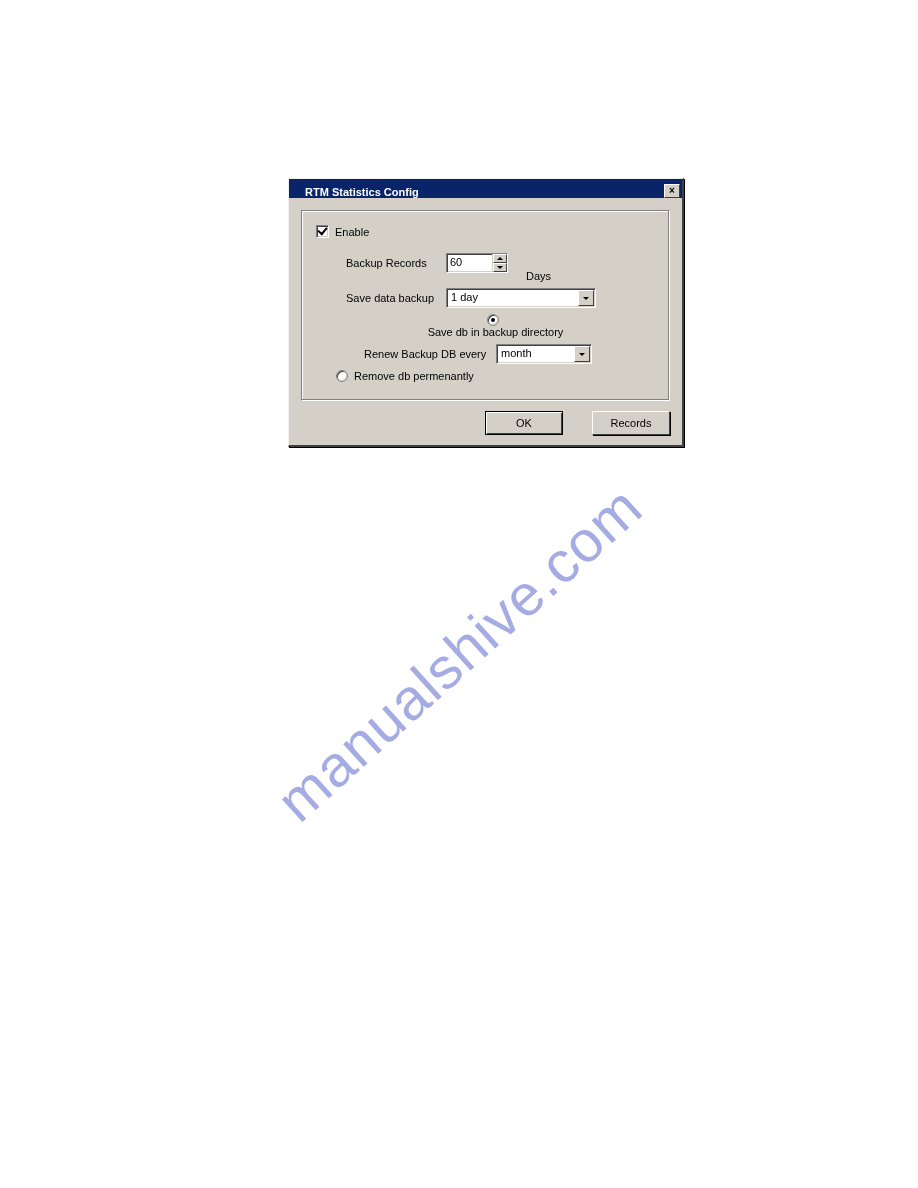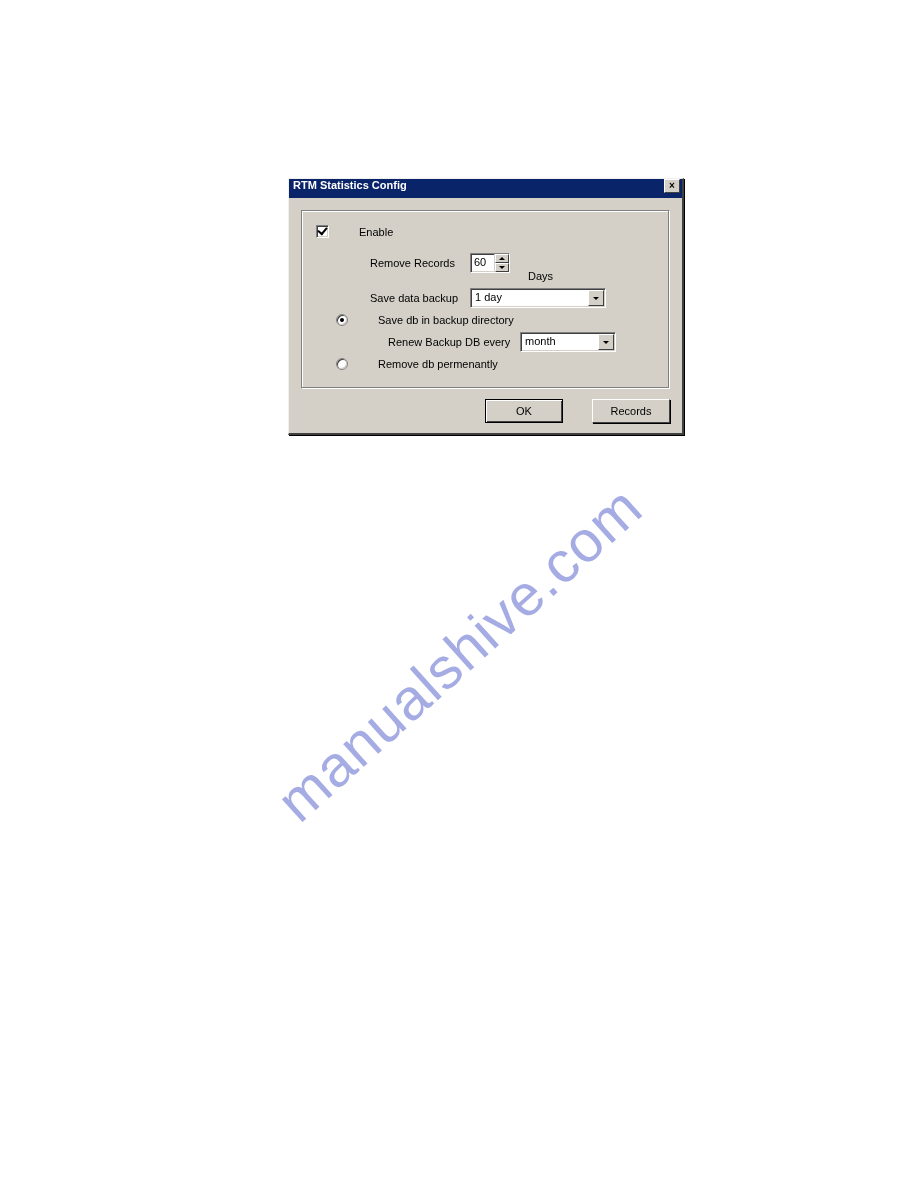--- a/index.html
+++ b/index.html
@@ -23,22 +23,22 @@
     border-left: 1px solid #f0f0f0;
     border-right: 2px solid #404040;
     border-bottom: 2px solid #404040;
     box-shadow: 1px 1px 0 #000;
   }
   .titlebar {
     background: #0a246a;
     color: #fff;
     height: 19px;
     display: flex;
-    align-items: flex-start;
-    padding: 0 2px 0 4px;
+    align-items: flex-end;
+    padding: 0 2px 0 16px;
     font-weight: bold;
   }
   .titlebar .title-text { flex: 1; font-size: 11px; }
   .titlebar .close-btn {
     width: 16px;
     height: 14px;
     background: #d4d0c8;
     border-top: 1px solid #fff;
     border-left: 1px solid #fff;
     border-right: 1px solid #404040;
@@ -83,27 +83,27 @@
     width: 12px; height: 12px; border-radius: 50%;
     background: #fff;
     border: 1px solid #808080;
     box-shadow: inset 1px 1px 0 #404040, inset -1px -1px 0 #d4d0c8;
     margin-right: 6px;
     display: flex; align-items: center; justify-content: center;
   }
   .radio.selected::after {
     content: ""; width: 4px; height: 4px; background: #000; border-radius: 50%;
   }
-  .label { color: #000; margin-left: 24px; }
+  .label { color: #000; }
   .indent1 { margin-left: 30px; }
   .indent2 { margin-left: 48px; }
   .field-label { width: 100px; }
   .spin {
     display: flex; align-items: stretch;
-    width: 40px; height: 20px;
+    width: 62px; height: 20px;
     border-top: 1px solid #808080; border-left: 1px solid #808080;
     border-right: 1px solid #fff; border-bottom: 1px solid #fff;
     box-shadow: inset 1px 1px 0 #404040, inset -1px -1px 0 #d4d0c8;
     background: #fff;
   }
   .spin .spin-value { flex: 1; padding: 2px 3px; font-size: 11px; }
   .spin .spin-btns {
     width: 15px; display: flex; flex-direction: column;
     border-left: 1px solid #d4d0c8;
   }
@@ -174,46 +174,46 @@
   </div>
   <div class="content">
     <div class="groupbox">
 
       <div class="row">
         <div class="checkbox checked"></div>
         <span class="label">Enable</span>
       </div>
 
       <div class="row indent1">
-        <span class="label field-label">Remove Records</span>
+        <span class="label field-label">Backup Records</span>
         <div class="spin">
           <div class="spin-value">60</div>
           <div class="spin-btns">
             <div class="spin-btn">
                 <div class="arrow-up"></div>
               </div>
             <div class="spin-btn">
                 <div class="arrow-down"></div>
               </div>
           </div>
         </div>
         <span class="label" style="margin-left:18px;margin-top:26px;">Days</span>
       </div>
 
       <div class="row indent1">
         <span class="label field-label">Save data backup</span>
-        <div class="combo" style="width:136px;">
+        <div class="combo" style="width:150px;">
           <div class="combo-value">1 day</div>
           <div class="combo-btn">
               <div class="arrow-down"></div>
             </div>
         </div>
       </div>
 
-      <div class="row" style="margin-left:20px; margin-top:4px;">
+      <div class="row" style="margin-left:20px; margin-top:4px;flex-direction:column;">
         <div class="radio selected"></div>
         <span class="label">Save db in backup directory</span>
       </div>
 
       <div class="row indent2">
         <span class="label" style="width:132px;">Renew Backup DB every</span>
         <div class="combo" style="width:96px;">
           <div class="combo-value">month</div>
           <div class="combo-btn">
               <div class="arrow-down"></div>

